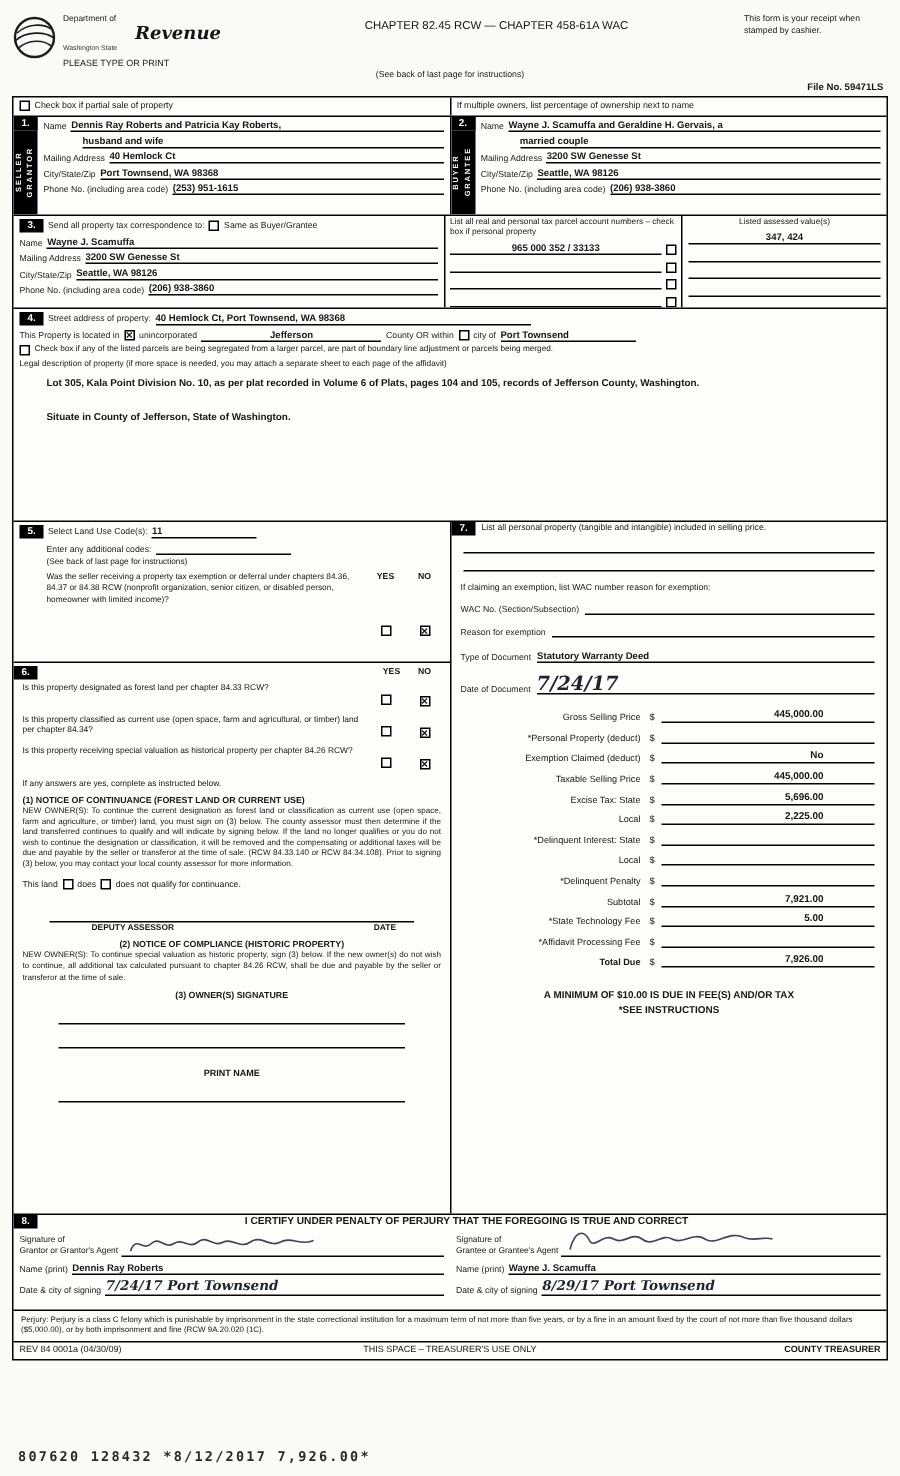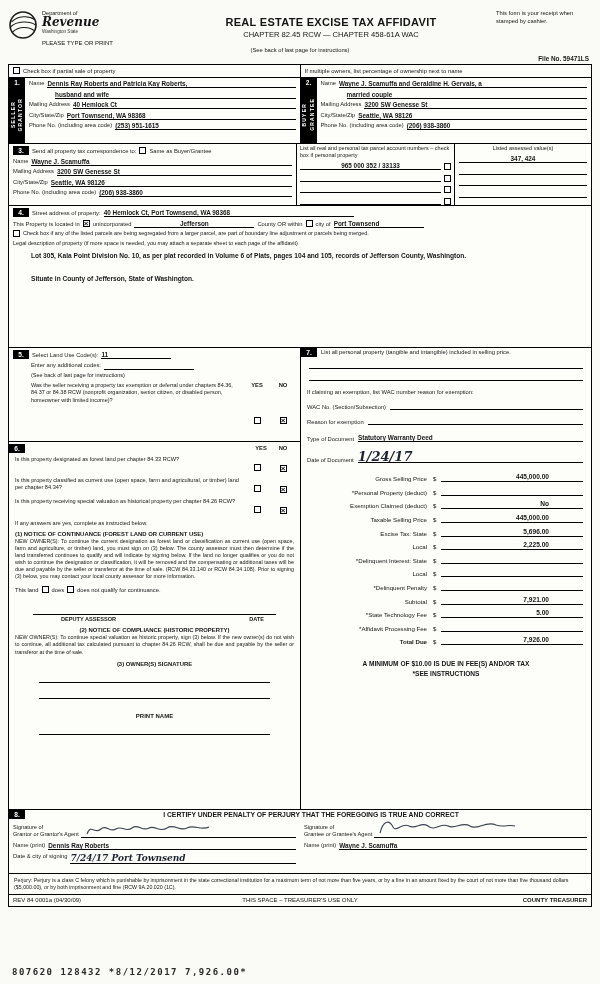--- a/index.html
+++ b/index.html
@@ -6,21 +6,21 @@
   html,body { background:#b9b9b3; }
   body { font-family:"Liberation Sans", sans-serif; color:#161616; }
   .page { width:600px; height:984px; background:#fafaf6; margin:0 auto; position:relative;
           padding:10px 8px 0 8px; overflow:hidden; }
 
   
   .hdr { display:flex; align-items:flex-start; }
   .logo-block { width:158px; display:flex; gap:4px; }
   .logo-mark svg { display:block; }
   .logo-text .dept { font-size:5.6px; }
-  .logo-text .rev { font-family:"DejaVu Serif", serif; font-style:italic; font-weight:bold; font-size:12px; line-height:1.05; }
+  .logo-text .rev { font-family:"DejaVu Serif", serif; font-style:italic; font-weight:bold; font-size:12px; line-height:1.05;margin-left:48px; }
   .logo-text .state { font-size:4.6px; color:#333; }
   .please-type { font-size:6px; margin-top:6px; }
   .hdr-center { flex:1; text-align:center; }
   .title { font-size:11px; font-weight:bold; letter-spacing:.3px; margin-top:6px; }
   .chapter { font-size:7.6px; margin-top:2px; }
   .receipt { width:96px; font-size:5.8px; line-height:1.35; }
   .warning { text-align:center; font-weight:bold; font-size:7.6px; margin-top:4px; }
   .seeback { text-align:center; font-size:5.8px; margin-top:1px; }
   .fileno { text-align:right; font-size:6.4px; font-weight:bold; margin:2px 3px 2px 0; }
 
@@ -29,21 +29,21 @@
   .row { display:flex; border-bottom:1px solid #000; overflow:hidden; }
   .cb { display:inline-block; width:7px; height:7px; border:1px solid #000; font-size:8px; line-height:5px;
         text-align:center; font-weight:bold; vertical-align:-1px; flex:none; background:#fff; }
   .numbox { background:#000; color:#fff; font-weight:bold; font-size:6.6px; padding:1px 0; width:16px;
             text-align:center; flex:none; }
   .flabel { font-size:5.8px; color:#222; flex:none; }
   .val { font-weight:bold; font-size:6.4px; }
   .ul { border-bottom:1px solid #000; min-height:8px; }
   .grow { flex:1; }
   .fine { font-size:5.5px; line-height:1.3; }
-  .frow { display:flex; gap:3px; margin-top:2.5px; padding:0 4px; }
+  .frow { display:flex; align-items:flex-end; gap:3px; margin-top:2.5px; padding:0 4px; }
   .hand { font-family:"DejaVu Serif", serif; font-style:italic; font-weight:bold; color:#1d2430; }
 
   
   .r-topnote { height:13px; font-size:5.9px; align-items:center; }
   .r-topnote .half { flex:1; padding:0 4px; display:flex; align-items:center; gap:3px; }
   .r-topnote .half.right { justify-content:flex-start; border-left:1px solid #000; height:100%; }
 
   
   .r-parties { height:66px; }
   .party { flex:1; display:flex; overflow:hidden; }
@@ -148,21 +148,20 @@
         </svg>
       </div>
       <div class="logo-text">
         <div class="dept">Department of</div>
         <div class="rev">Revenue</div>
         <div class="state">Washington State</div>
         <div class="please-type">PLEASE TYPE OR PRINT</div>
       </div>
     </div>
     <div class="hdr-center">
-      <div class="title">REAL ESTATE EXCISE TAX AFFIDAVIT</div>
       <div class="chapter">CHAPTER 82.45 RCW — CHAPTER 458-61A WAC</div>
     </div>
     <div class="receipt">This form is your receipt when stamped by cashier.</div>
   </div>
   <div class="seeback">(See back of last page for instructions)</div>
   <div class="fileno">File No. 59471LS</div>
 
   <div class="form">
 
     <div class="row r-topnote">
@@ -417,21 +416,21 @@
         <div class="s7frow">
           <span class="flabel">Reason for exemption</span>
           <span class="ul grow"></span>
         </div>
         <div class="docrow">
           <span class="flabel">Type of Document</span>
           <span class="val ul grow">Statutory Warranty Deed</span>
         </div>
         <div class="docrow">
           <span class="flabel">Date of Document</span>
-          <span class="hand ul grow dateval">1/24/17</span>
+          <span class="hand ul grow dateval">7/24/17</span>
         </div>
 
         <div class="mrow" style="margin-top:10px">
           <div class="mlabel">Gross Selling Price</div>
           <div class="msym">$</div>
           <div class="mval">445,000.00</div>
         </div>
         <div class="mrow">
           <div class="mlabel">*Personal Property (deduct)</div>
           <div class="msym">$</div>
@@ -536,20 +535,24 @@
             <div class="sigline-area">
               <svg width="140" height="22" viewBox="0 0 140 22">
                 <path d="M2 16 C5 4 11 2 15 10 C18 16 24 5 31 9 C38 13 43 4 50 9 C57 15 63 5 70 9 C77 13 84 4 92 9 C99 14 108 3 118 8 C125 11 131 7 137 9" fill="none" stroke="#1b2233" stroke-width="1.1" opacity="0.85"></path>
               </svg>
             </div>
           </div>
           <div class="frow" style="padding:0;margin-top:4px">
             <span class="flabel">Name (print)</span>
             <span class="val ul grow">Wayne J. Scamuffa</span>
           </div>
+          <div class="frow" style="padding:0;margin-top:3px">
+            <span class="flabel">Date &amp; city of signing</span>
+            <span class="hand ul grow" style="font-size:9px">8/29/17   Port Townsend</span>
+          </div>
         </div>
       </div>
     </div>
 
     <div class="perjury">Perjury: Perjury is a class C felony which is punishable by imprisonment in the state correctional institution for a maximum term of not more than five years, or by a fine in an amount fixed by the court of not more than five thousand dollars ($5,000.00), or by both imprisonment and fine (RCW 9A.20.020 (1C).</div>
     <div class="footrow">
       <div class="l">REV 84 0001a (04/30/09)</div>
       <div class="c">THIS SPACE – TREASURER'S USE ONLY</div>
       <div class="r">COUNTY TREASURER</div>
     </div>

